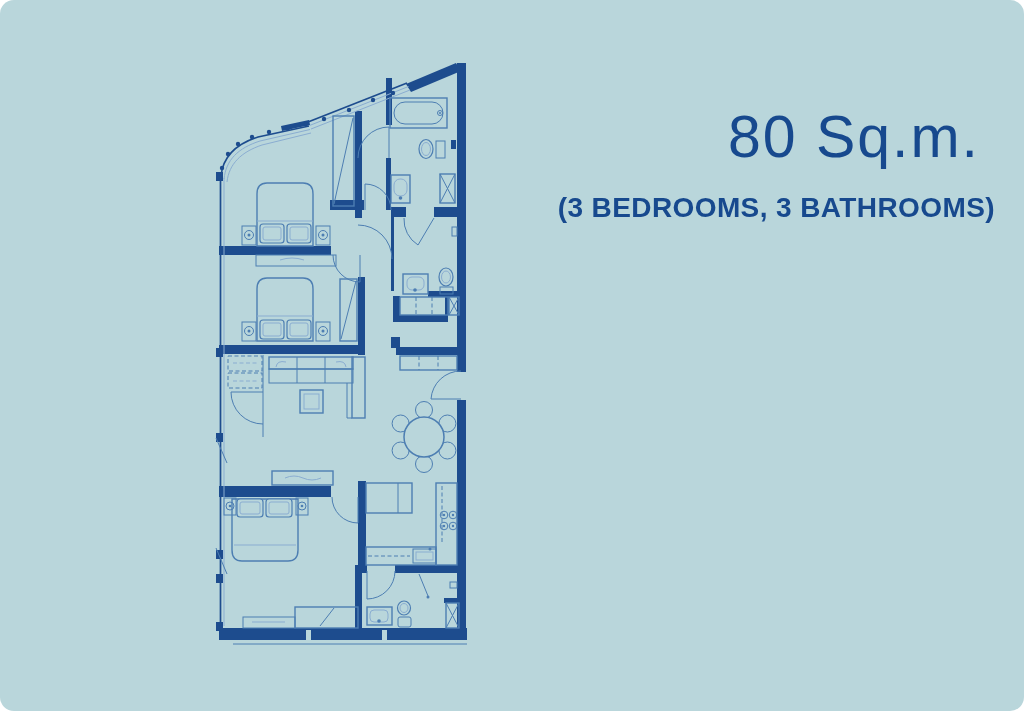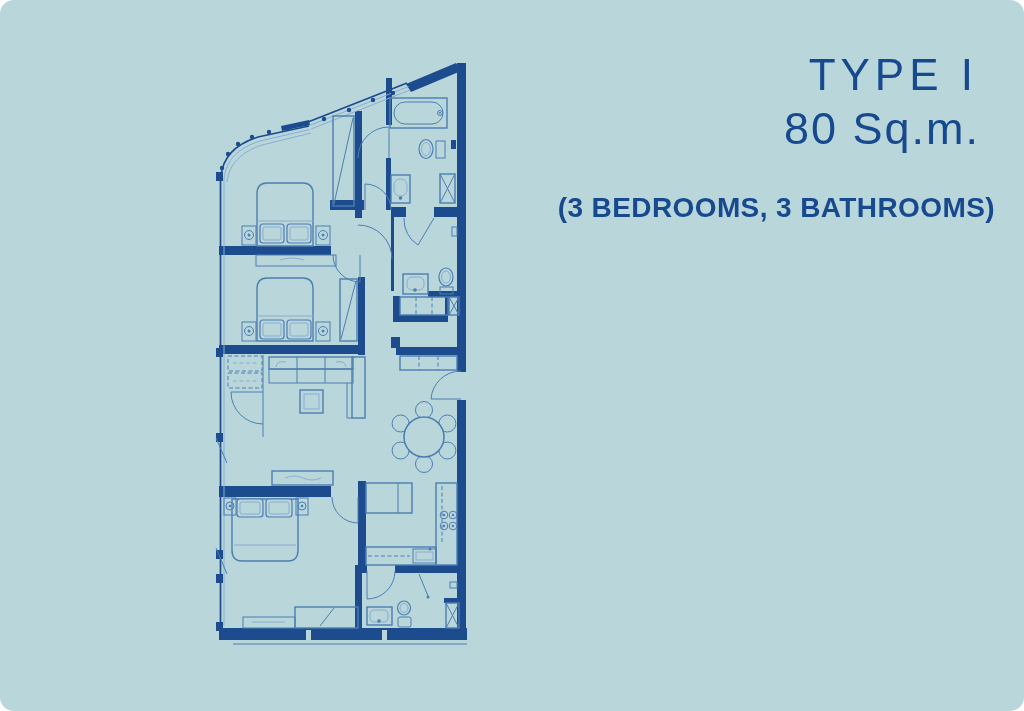--- a/index.html
+++ b/index.html
@@ -7,21 +7,21 @@
     --text:#17498e; --radius:14px;
   }
   html,body{margin:0;padding:0;background:#ffffff;}
   body{width:1024px;height:711px;font-family:"Liberation Sans",sans-serif;}
   .card{position:relative;width:1024px;height:711px;background:var(--bg);
         border-radius:var(--radius);overflow:hidden;}
   .plan-svg{position:absolute;left:0;top:0;width:1024px;height:711px;display:block;}
   .title-block{position:absolute;left:0;top:0;width:100%;height:100%;pointer-events:none;}
   .type-label{position:absolute;top:50px;right:46px;font-size:44px;font-weight:400;
               letter-spacing:5px;color:var(--text);white-space:nowrap;}
-  .area-label{position:absolute;top:103px;right:44px;font-size:45px;font-weight:400;
+  .area-label{position:absolute;top:103px;right:44px;font-size:59px;font-weight:400;
               letter-spacing:2px;color:var(--text);white-space:nowrap;}
   .config-label{position:absolute;top:192px;right:29px;font-size:28px;font-weight:700;
               letter-spacing:0.4px;color:var(--text);white-space:nowrap;}
   
   .w{fill:var(--wall);stroke:none;}
   .wl{fill:none;stroke:var(--wall);stroke-width:1.7;}
   .ln{fill:none;stroke:var(--line);stroke-width:1.4;}
   .ln2{fill:none;stroke:var(--line);stroke-width:1;}
   .lnl{fill:none;stroke:var(--line-light);stroke-width:1;}
   .pf{fill:var(--bg);stroke:var(--line);stroke-width:1.2;}
@@ -282,18 +282,17 @@
       <ellipse class="pf" cx="404" cy="608" rx="6.5" ry="7"></ellipse>
       <ellipse class="lnl" cx="404" cy="608" rx="4" ry="4.5"></ellipse>
       <rect class="ln2" x="398" y="617" width="13" height="10" rx="2"></rect>
       <rect class="ln" x="446" y="603" width="13" height="25"></rect>
       <path class="ln2" d="M446,603 L459,628 M459,603 L446,628"></path>
       <rect class="ln2" x="450" y="582" width="7" height="6"></rect>
     </g>
   </svg>
 
   <div class="title-block">
-    <div class="type-label">TYPE I</div>
     <div class="area-label">80 Sq.m.</div>
     <div class="config-label">(3 BEDROOMS, 3 BATHROOMS)</div>
   </div>
 
 </div>
 
 </body></html>

